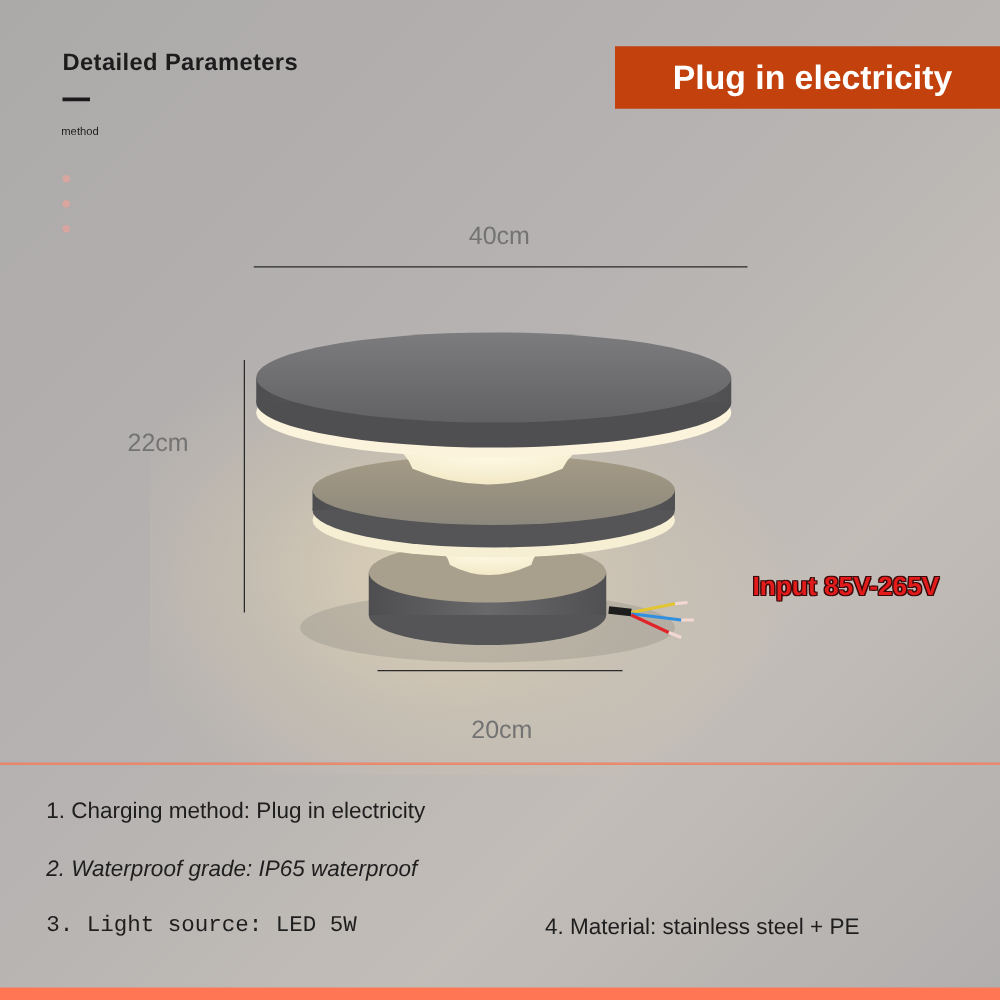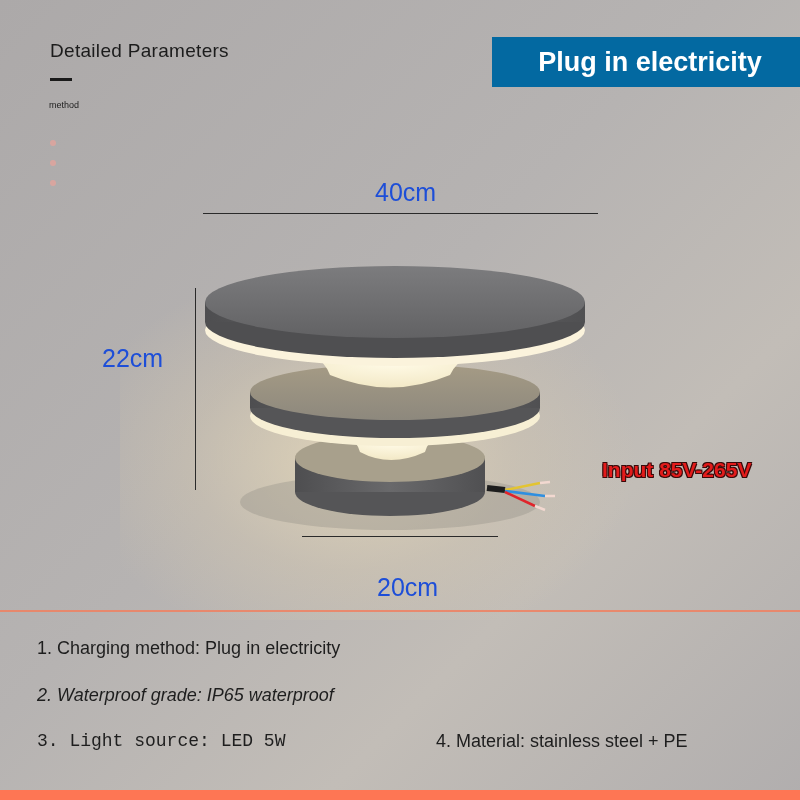--- a/index.html
+++ b/index.html
@@ -7,34 +7,34 @@
     width: 800px; height: 800px; position: relative; overflow: hidden;
     font-family: "Liberation Sans", sans-serif;
     background: linear-gradient(135deg, #aca9a9 0%, #b6b3b2 45%, #c2bdb7 70%, #b1aeae 100%);
   }
   .glow {
     position: absolute; left: 120px; top: 260px; width: 520px; height: 360px;
     background: radial-gradient(ellipse at 45% 55%, rgba(235,220,185,0.75) 0%, rgba(220,205,175,0.35) 40%, rgba(200,195,190,0) 70%);
     pointer-events: none;
   }
   .title { position: absolute; left: 50px; top: 40px; font-size: 19px; color: #1c1c1c; letter-spacing: 0.3px; }
-  .title b { font-weight: normal; }
-  .title span.light { font-weight: normal; }
+  .title b { font-weight: bold; }
+  .title span.light { font-weight: bold; }
   .title-underline { position: absolute; left: 50px; top: 78px; width: 22px; height: 3px; background: #1a1a1a; }
   .subtitle { position: absolute; left: 49px; top: 100px; font-size: 9px; color: #222; }
   .dots { position: absolute; left: 50px; top: 140px; }
   .dots i { display: block; width: 6px; height: 6px; border-radius: 50%; background: #e9a29a; opacity: 0.7; margin-bottom: 14px; }
   .badge {
     position: absolute; left: 492px; top: 37px; width: 308px; height: 50px;
-    background: #0369a1; color: #fff; font-weight: bold; font-size: 27px;
+    background: #c2410c; color: #fff; font-weight: bold; font-size: 27px;
     display: flex; align-items: center; justify-content: center; padding-left: 8px; box-sizing: border-box;
   }
   .dim-line-h { position: absolute; height: 1px; background: #2a2a2a; }
   .dim-line-v { position: absolute; width: 1px; background: #2a2a2a; }
-  .dim-label { position: absolute; font-size: 25px; color: #1d4ed8; }
+  .dim-label { position: absolute; font-size: 20px; color: #737373; }
   .input-label {
     position: absolute; left: 602px; top: 458px; font-size: 21px; font-weight: bold; color: #e31b1b;
     text-shadow: -1px -1px 0 #3a0a0a, 1px -1px 0 #3a0a0a, -1px 1px 0 #3a0a0a, 1px 1px 0 #3a0a0a;
   }
   .lamp { position: absolute; left: 195px; top: 240px; width: 400px; height: 300px; }
   .divider { position: absolute; left: 0; top: 610px; width: 800px; height: 2px; background: #f08060; opacity: 0.85; }
   .spec { position: absolute; font-size: 18px; color: #1e1e1e; }
   .footer-bar { position: absolute; left: 0; bottom: 0; width: 800px; height: 10px; background: #fe7654; }
 </style>
 </head>

